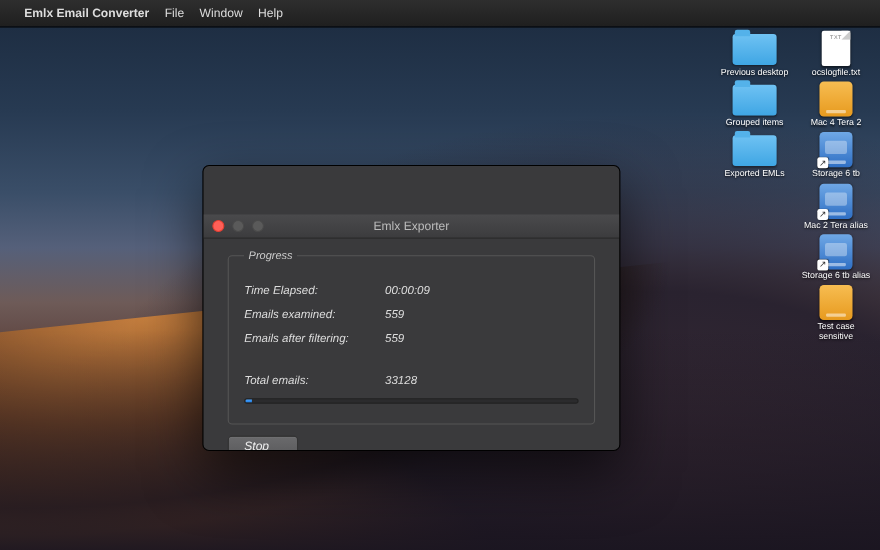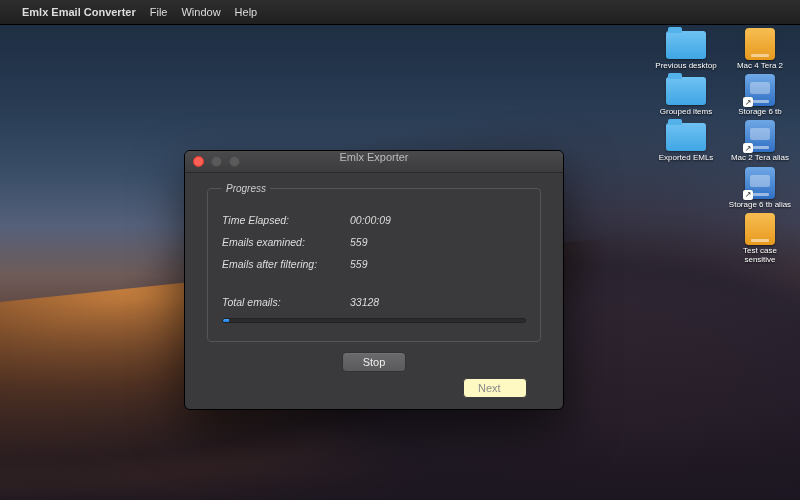--- a/index.html
+++ b/index.html
@@ -90,22 +90,23 @@
   .dialog {
     position:absolute; left:184px; top:150px; width:380px; height:260px;
     background:#3a3a3c; border:1px solid #000; border-radius:6px;
     box-shadow: 0 20px 50px rgba(0,0,0,0.6);
     color:#ccc; font-size:11px;
     z-index: 4;
     overflow:hidden;
   }
   .titlebar {
     height:22px; background:linear-gradient(#4a4a4c,#3c3c3e);
-    display:flex; align-items:flex-start; position:relative;
+    display:flex; align-items:center; position:relative;
     border-bottom:1px solid #2a2a2a;
+    margin-top:44px;
   }
   .traffic { position:absolute; left:8px; top:5px; display:flex; gap:7px;}
   .tl{width:11px;height:11px;border-radius:50%;}
   .tl.red{background:#ff5f57;border:0.5px solid #e33e32;}
   .tl.yel{background:#5a5a5a;border:0.5px solid #4a4a4a;}
   .tl.grn{background:#5a5a5a;border:0.5px solid #4a4a4a;}
   .titlebar .title{flex:1;text-align:center;font-size:11px;color:#bbb;}
 
   .dlg-body{ padding: 10px 22px 8px 22px; }
   fieldset{
@@ -117,21 +118,21 @@
   .row{ display:flex; gap:10px; margin:10px 0; font-size:10.5px; color:#ddd;}
   .row .k{ width:118px; }
   .row .v{ }
   .sep{ height:6px; }
   .progressbar{
     margin-top:10px; height:5px; width:100%; background:#2b2b2d; border-radius:3px;
     border:1px solid #222; overflow:hidden;
   }
   .progressbar .fill{ height:100%; width:2%; background:linear-gradient(#4aa3ff,#1e7fe6); }
 
-  .dlg-buttons{ text-align:center; margin-top:10px;}
+  .dlg-buttons{ text-align:left; margin-top:10px;font-style:italic;}
   .btn{
     display:inline-block; min-width:64px; padding:3px 14px; font-size:11px;
     background:linear-gradient(#6a6a6c,#5a5a5c); color:#eee;
     border:1px solid #333; border-radius:4px; box-shadow: 0 1px 0 rgba(255,255,255,0.05) inset;
   }
   .btn.disabled{ background:#fef9c3; color:#8a8a8a; border-color:#3a3a3a;}
   .footer-row{ display:flex; justify-content:flex-end; padding: 6px 14px 0 0;}
 </style>
 </head>
 <body>
@@ -168,20 +169,26 @@
         <div class="ic">
             <div class="folder"></div>
           </div>
         <div class="label">Exported EMLs</div>
       </div>
     </div>
 
     <div class="col">
       <div class="icon-item">
         <div class="ic">
+            <div class="txtfile"></div>
+          </div>
+        <div class="label">ocslogfile.txt</div>
+      </div>
+      <div class="icon-item">
+        <div class="ic">
             <div class="drive"></div>
           </div>
         <div class="label">Mac 4 Tera 2</div>
       </div>
       <div class="icon-item">
         <div class="ic">
             <div class="drive net">
               <span class="arrow-alias">↗</span>
             </div>
           </div>

